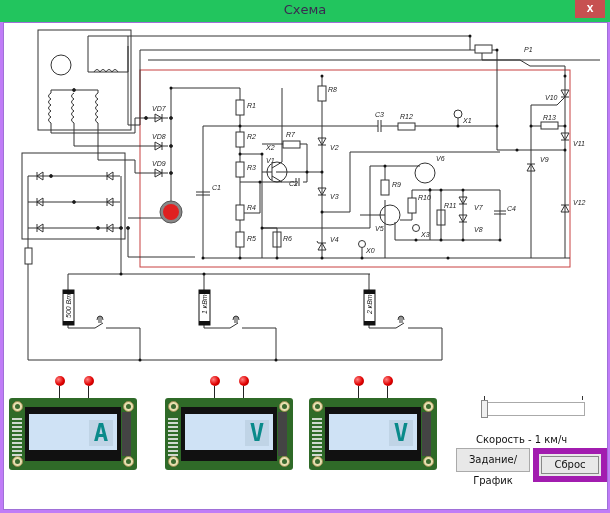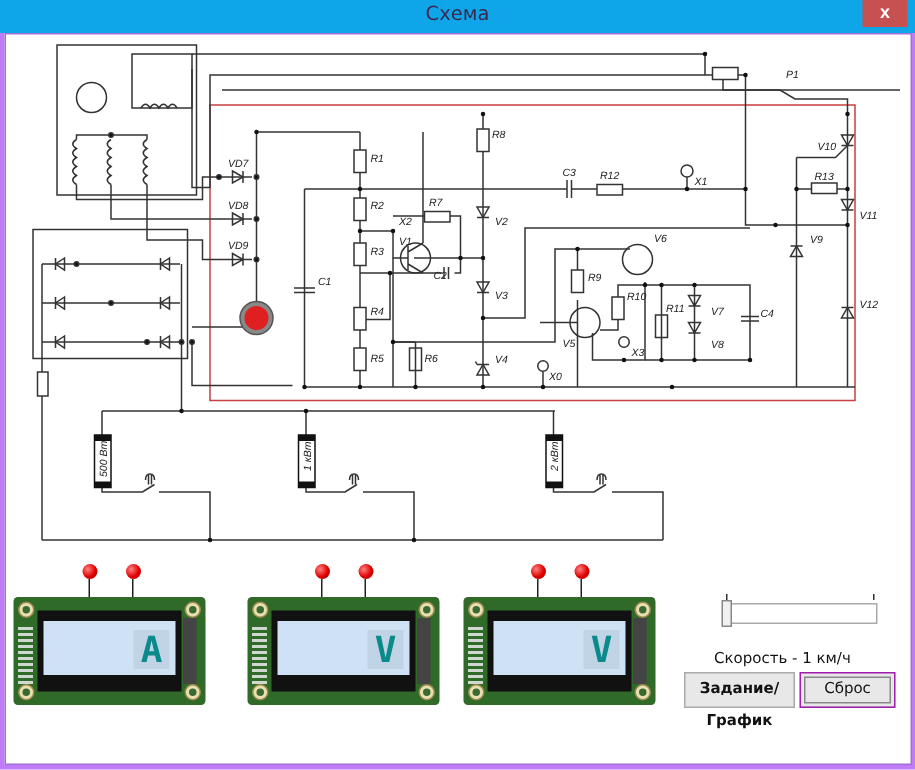--- a/index.html
+++ b/index.html
@@ -1,38 +1,38 @@
 <!DOCTYPE html>
 <html><head>
 <meta charset="utf-8">
 <style>
   html,body{margin:0;padding:0;}
   body{width:610px;height:513px;background:#c07cf7;font-family:"Liberation Sans",sans-serif;position:relative;overflow:hidden;}
-  .titlebar{position:absolute;left:0;top:0;width:610px;height:22px;background:#0ea5e9;}
+  .titlebar{position:absolute;left:0;top:0;width:610px;height:22px;background:#22c55e;}
   .title{position:absolute;left:0;width:610px;top:2px;text-align:center;font-size:13px;color:#3a2a50;font-family:"DejaVu Sans",sans-serif;}
   .close-btn{position:absolute;right:5px;top:0;width:30px;height:18px;background:#c75050;color:#fff;font-size:12px;font-weight:bold;text-align:center;line-height:17px;cursor:pointer;}
   .client{position:absolute;left:3px;top:22px;width:603px;height:486px;background:#fff;border:1px solid #a070d8;}
   svg.schema{position:absolute;left:0;top:0;}
   .lbl{font-family:"Liberation Sans",sans-serif;font-size:7px;font-style:italic;fill:#222;}
   .lcd{position:absolute;width:128px;height:72px;background:#2f6a28;border-radius:3px;}
   .lcd .hole{position:absolute;width:9px;height:9px;border-radius:50%;background:#e8e0b0;border:1px solid #9a8a50;}
   .lcd .hole::after{content:"";position:absolute;left:2px;top:2px;width:5px;height:5px;border-radius:50%;background:#3a6a30;}
   .lcd .pins{position:absolute;left:3px;top:18px;width:10px;height:40px;background:repeating-linear-gradient(#2f6a28 0 2px,#cfd8cf 2px 4px);}
   .lcd .bezel{position:absolute;left:16px;top:9px;width:96px;height:54px;background:#111;}
   .lcd .screen{position:absolute;left:20px;top:16px;width:88px;height:36px;background:#cfe2f5;}
   .lcd .glyph{position:absolute;right:4px;top:6px;width:24px;height:26px;background:#c0d4e6;color:#0a8a8a;font-family:"DejaVu Sans Mono",monospace;font-weight:bold;font-size:24px;line-height:26px;text-align:center;}
   .lcd .side{position:absolute;right:6px;top:14px;width:9px;height:44px;background:#444;}
   .led{position:absolute;width:10px;height:10px;border-radius:50%;background:radial-gradient(circle at 35% 35%,#ff8080,#e00000 55%,#900);}
   .ledstem{position:absolute;width:1px;height:14px;background:#222;}
   .slider{position:absolute;left:483px;top:402px;width:100px;height:12px;background:#fff;border:1px solid #aaa;}
   .slider-thumb{position:absolute;left:481px;top:400px;width:5px;height:16px;background:#f0f0f0;border:1px solid #888;cursor:pointer;}
   .tick{position:absolute;width:1px;height:4px;background:#333;}
   .speed{position:absolute;left:476px;top:434px;font-size:10px;color:#111;font-family:"DejaVu Sans",sans-serif;}
   .btn{position:absolute;height:22px;border:1px solid #aaa;background:#e8e8e8;font-size:10px;font-family:"DejaVu Sans",sans-serif;text-align:center;line-height:21px;color:#111;cursor:pointer;}
-  .btn.focused{border:1px solid #a21caf;box-shadow:inset 0 0 0 2px #e8e8e8, inset 0 0 0 3px #888;}
+  .btn.focused{border:6px solid #a21caf;box-shadow:inset 0 0 0 2px #e8e8e8, inset 0 0 0 3px #888;}
 </style>
 </head>
 <body>
 
 <div class="titlebar">
   <div class="title">Схема</div>
   <div class="close-btn"><span>x</span></div>
 </div>
 
 <div class="client"></div>
@@ -325,14 +325,14 @@
   <div class="screen">
       <div class="glyph">V</div>
     </div>
 </div>
 
 <div class="tick" style="left:484px;top:396px;"></div>
 <div class="tick" style="left:582px;top:396px;"></div>
 <div class="slider"></div>
 <div class="slider-thumb"></div>
 <div class="speed">Скорость - 1 км/ч</div>
-<div class="btn" style="left:456px;top:448px;width:72px;font-weight:bold;">Задание/График</div>
+<div class="btn" style="left:456px;top:448px;width:72px;">Задание/График</div>
 <div class="btn focused" style="left:533px;top:448px;width:62px;">Сброс</div>
 
 </body></html>

